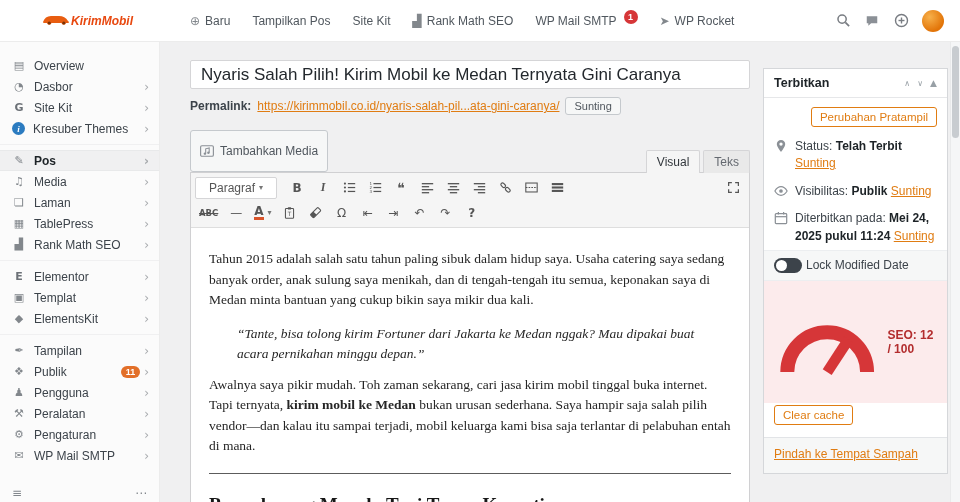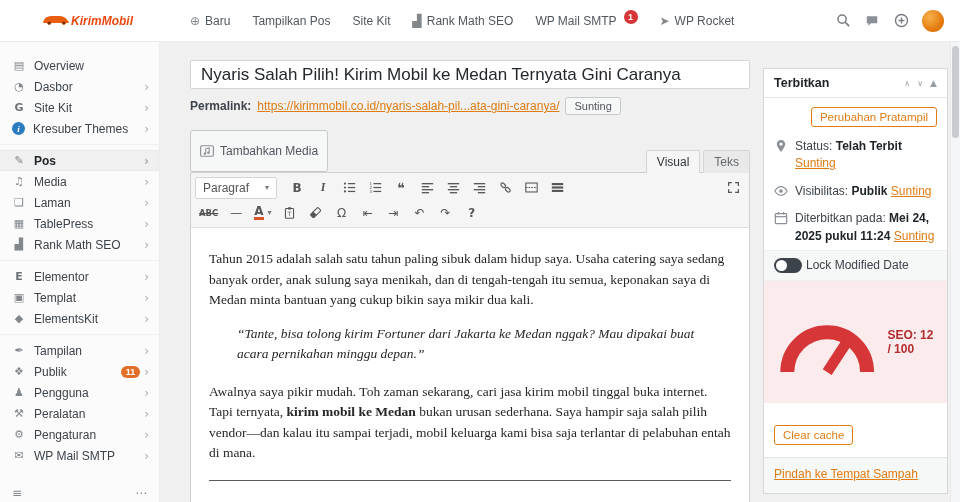--- a/index.html
+++ b/index.html
@@ -53,31 +53,31 @@
   .tabs{display:flex;gap:3px;align-items:flex-end}
   .tab{padding:4px 10px;font-size:12px;color:#646970;background:#e9e9e9;border:1px solid #d5d5d7;border-bottom:none;border-radius:2px 2px 0 0;cursor:pointer;margin-bottom:-1px;font-family:inherit}
   .tab.active{background:#f5f5f5;color:#32373c;position:relative;z-index:2}
 
   
   .editor-shell{border:1px solid #d0d0d2;background:#fff;margin-top:0}
   .mce-toolbar{background:#f5f5f5;border-bottom:1px solid #dedede;padding:2px 4px}
   .mce-row{display:flex;align-items:center;gap:2px;height:25px}
   .tb-btn{height:22px;min-width:24px;border:1px solid transparent;background:transparent;color:#555;font-size:12px;display:inline-flex;align-items:center;justify-content:center;border-radius:2px;cursor:pointer;padding:0 3px;font-family:"DejaVu Sans",sans-serif}
   .tb-btn svg{width:13px;height:13px}
-  .fmt{min-width:82px;justify-content:space-between;border:1px solid #d5d5d7;background:#fff;padding:0 7px;margin-right:6px;font-family:"Liberation Sans",sans-serif}
+  .fmt{min-width:82px;justify-content:center;border:1px solid #d5d5d7;background:#fff;padding:0 7px;margin-right:6px;font-family:"Liberation Sans",sans-serif}
   .caret{font-size:8px;color:#777;margin-left:4px;font-family:"DejaVu Sans",sans-serif}
   .strike{text-decoration:line-through;font-size:8.5px;font-weight:bold}
   .colA{font-weight:bold;line-height:11px;border-bottom:3px solid #d9542a;display:inline-block}
   .dfw{margin-left:auto}
   .qglyph{font-size:14px;line-height:10px}
 
   
   .editor-body{padding:14px 18px;font-family:"Liberation Serif","DejaVu Serif",serif;font-size:13.5px;line-height:1.52;color:#262626;height:305px;overflow:hidden;cursor:text}
   .editor-body p{margin:7px 0 13px}
-  .editor-body blockquote{margin:12px 8px 17px 28px;font-style:italic}
+  .editor-body blockquote{margin:12px 8px 10px 28px;font-style:italic}
   .editor-body hr{border:none;border-top:1px solid #5c5c5c;margin:16px 0 14px}
   .editor-body h2{font-size:19px;margin:17px 0 10px;color:#171717;font-weight:bold}
 
   
   .panel{background:#fff;border:1px solid #d5d7da;margin-bottom:22px}
   .panel-h{display:flex;align-items:center;padding:7px 10px;border-bottom:1px solid #e6e7e9;cursor:pointer}
   .panel-title{font-size:12.5px;font-weight:bold;color:#1d2327}
   .ctrls{margin-left:auto;display:flex;gap:7px;color:#98a0a6;align-items:center}
   .ctl{font-size:8px;font-family:"DejaVu Sans",sans-serif;cursor:pointer}
   .ctl.tog{font-size:9px}
@@ -85,21 +85,21 @@
   .btn-outline{background:#fff;border:1px solid #e07c12;border-radius:3px;color:#e07c12;font-size:11.5px;padding:3px 8px;cursor:pointer;font-family:inherit}
   .misc-row{display:flex;gap:7px;align-items:flex-start;padding:5px 10px;font-size:12px;line-height:1.45}
   .misc-row .mi{flex:none;width:14px;height:14px;margin-top:1px}
   .misc-text b{color:#1d2327}
   .gray-row{background:#f6f7f7;border-top:1px solid #eceef0;padding:7px 10px;font-size:12px}
   .toggle-row{display:flex;align-items:center;gap:4px;border-bottom:1px solid #eceef0}
   .toggle{width:28px;height:15px;background:#3c434a;border-radius:8px;position:relative;flex:none;cursor:pointer}
   .knob{position:absolute;left:2px;top:2px;width:11px;height:11px;border-radius:50%;background:#fff}
   .seo-row{background:#fcebec;padding:8px 10px;font-size:12px;display:flex;gap:7px;align-items:center;cursor:pointer}
   .seo-text{color:#b32d2e;font-weight:bold}
-  .cache-row{padding:22px 10px 12px}
+  .cache-row{padding:2px 10px 12px}
   .panel-foot{background:#f6f7f7;border-top:1px solid #e2e4e7;padding:9px 10px 12px;font-size:12px}
 
   
   .scrollbar{position:absolute;top:42px;right:0;bottom:0;width:10px;background:#f5f6f7;border-left:1px solid #e9eaeb;z-index:7}
   .sc-thumb{position:absolute;top:4px;left:1px;width:7px;height:92px;background:#c8ccd0;border-radius:4px;cursor:grab}
 </style>
 </head>
 <body>
 
 <div class="app">

